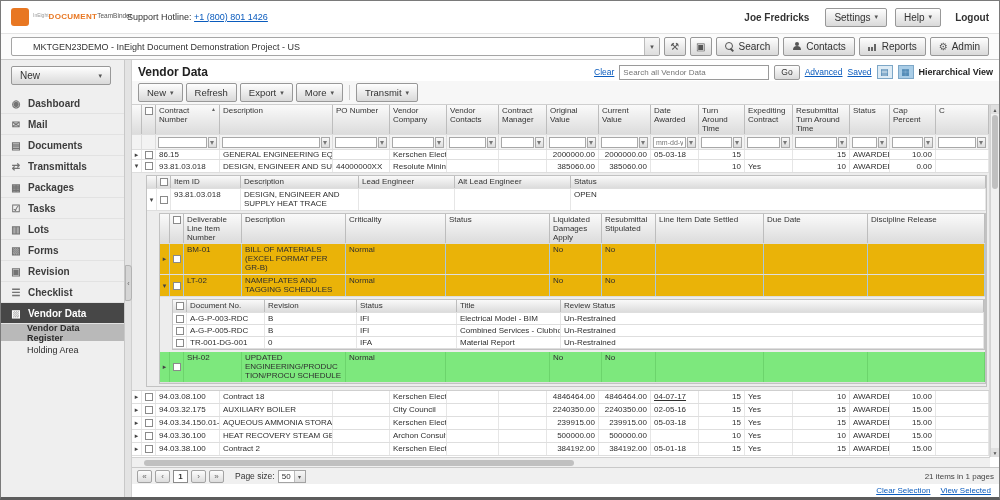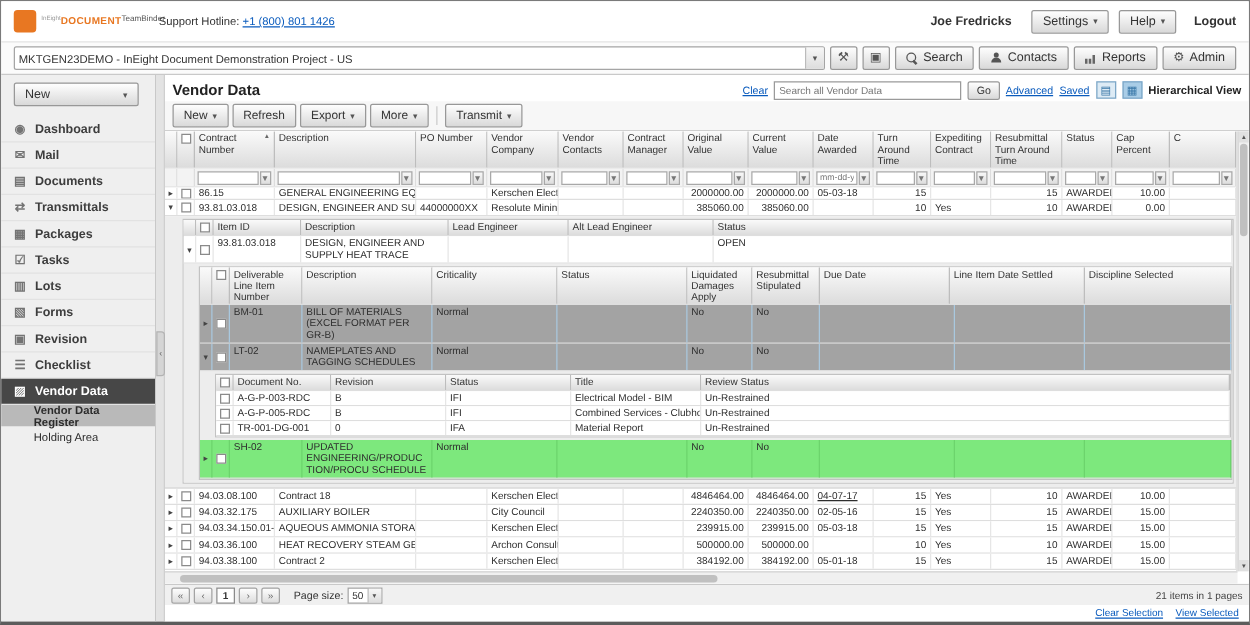--- a/index.html
+++ b/index.html
@@ -16,21 +16,21 @@
 .logo-text{display:flex;line-height:1.05}
 .lt1{font-size:5px;color:#999}
 .lt2{font-size:8px;font-weight:bold;color:#e87722;letter-spacing:.3px}
 .lt3{font-size:6.5px;color:#555}
 .support{font-size:9px;margin-left:4px}
 .spacer{flex:1}
 .user{font-weight:bold;font-size:10px;margin-right:8px}
 .logout{font-size:10px;font-weight:bold;color:#333;text-decoration:none;margin-left:6px;cursor:pointer}
 
 .projbar{height:27px;display:flex;align-items:center;gap:4px;padding:0 10px;background:#fbfbfb;border-top:1px solid #e4e4e4;border-bottom:1px solid #c9c9c9;flex:none}
-.proj-select{width:655px;height:19px;background:#fff;border:1px solid #a5a5a5;border-radius:2px;display:flex;align-items:center;font-size:9px;padding-left:3px;cursor:pointer}
+.proj-select{width:655px;height:19px;background:#fff;border:1px solid #a5a5a5;border-radius:2px;display:flex;align-items:center;font-size:9px;padding-left:21px;cursor:pointer}
 .proj-name{flex:1;overflow:hidden;white-space:nowrap}
 .sel-caret{width:15px;height:100%;display:flex;align-items:center;justify-content:center;background:linear-gradient(#f7f7f7,#ddd);border-left:1px solid #bbb;font-size:7px;color:#555}
 .tool-sq{width:22px;justify-content:center;padding:2px 0}
 .g{font-size:10px;color:#555;line-height:1}
 .ic-search{width:10px;height:10px;position:relative;display:inline-block;flex:none}
 .ic-search::before{content:"";position:absolute;width:6px;height:6px;border:1.5px solid #555;border-radius:50%;left:0;top:0}
 .ic-search::after{content:"";position:absolute;width:4px;height:1.6px;background:#555;transform:rotate(45deg);left:5.5px;top:7.5px}
 .ic-person{width:10px;height:10px;position:relative;display:inline-block;flex:none}
 .ic-person::before{content:"";position:absolute;width:4px;height:4px;border-radius:50%;background:#555;left:3px;top:0}
 .ic-person::after{content:"";position:absolute;width:8px;height:4px;border-radius:4px 4px 0 0;background:#555;left:1px;top:4.8px}
@@ -81,21 +81,21 @@
 .sort{font-size:5px;color:#666;margin-left:2px}
 .gfilter{background:#f3f3f3;min-height:15px}
 .gfilter .gc{padding:1px 2px;border-right:1px solid #ddd;background:#f3f3f3}
 .gfilter input{flex:1;min-width:4px;height:11px;border:1px solid #a8a8a8;font-size:7px;padding:0 2px;font-family:inherit;background:#fff}
 .funnel{width:9px;height:11px;margin-left:1px;background:linear-gradient(#f8f8f8,#ddd);border:1px solid #a8a8a8;position:relative;flex:none;cursor:pointer}
 .funnel::after{content:"";position:absolute;left:1px;top:3px;border-left:2.5px solid transparent;border-right:2.5px solid transparent;border-top:4px solid #777}
 .exp{font-size:7px;color:#444;justify-content:center;padding:0;cursor:pointer}
 .chkc{justify-content:center;padding:0}
 .cb{width:8px;height:8px;border:1px solid #8a8a8a;background:#fff;display:inline-block;cursor:pointer}
 .clipped{height:10px;min-height:10px;overflow:hidden}
-.hl-blue{background:#a3a3a3}
+.hl-blue{background:#eab308}
 .hl-blue .gc{border-right-color:#a9c8de}
 .hl-green{background:#7de87d}
 .hl-green .gc{border-right-color:#6cd46c}
 .subwrap{background:#ededed;border-bottom:1px solid #cfcfcf;padding:2px 2px 3px 14px}
 .subwrap.inner{background:#ededed;border-bottom:none;padding:2px 0 2px 12px}
 .subgrid{border:1px solid #c2c2c2;background:#fff}
 .sm-row{min-height:11px}
 
 .grid-footer{height:17px;display:flex;align-items:center;gap:3px;padding:0 5px;background:#f0f0f0;border-top:1px solid #c9c9c9;flex:none;font-size:8.5px}
 .pg-btn{width:15px;height:13px;font-size:8px;display:inline-flex;align-items:center;justify-content:center;background:linear-gradient(#fdfdfd,#ddd);border:1px solid #a3a3a3;border-radius:2px;color:#666;cursor:pointer;font-family:inherit}
@@ -429,23 +429,23 @@
                       <div class="gc exp" style="width:10px"></div>
                       <div class="gc chkc" style="width:14px">
                         <span class="cb"></span>
                       </div>
                       <div class="gc hc" style="width:58px">Deliverable Line Item Number</div>
                       <div class="gc hc" style="width:104px">Description</div>
                       <div class="gc hc" style="width:100px">Criticality</div>
                       <div class="gc hc" style="width:104px">Status</div>
                       <div class="gc hc" style="width:52px">Liquidated Damages Apply</div>
                       <div class="gc hc" style="width:54px">Resubmittal Stipulated</div>
+                      <div class="gc hc" style="width:108px">Line Item Date Settled</div>
                       <div class="gc hc" style="width:104px">Due Date</div>
-                      <div class="gc hc" style="width:108px">Line Item Date Settled</div>
-                      <div class="gc hc" style="flex:1">Discipline Selected</div>
+                      <div class="gc hc" style="flex:1">Discipline Release</div>
                     </div>
                     <div class="grow hl-blue">
                       <div class="gc exp" style="width:10px">▸</div>
                       <div class="gc chkc" style="width:14px">
                         <span class="cb"></span>
                       </div>
                       <div class="gc wrap" style="width:58px;">BM-01</div>
                       <div class="gc wrap" style="width:104px;">BILL OF MATERIALS (EXCEL FORMAT PER GR-B)</div>
                       <div class="gc wrap" style="width:100px;">Normal</div>
                       <div class="gc wrap" style="width:104px;"></div>

